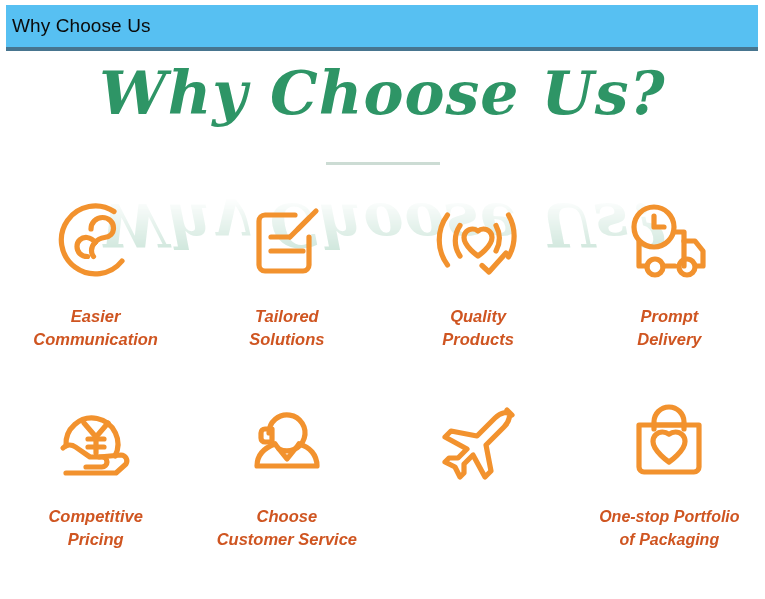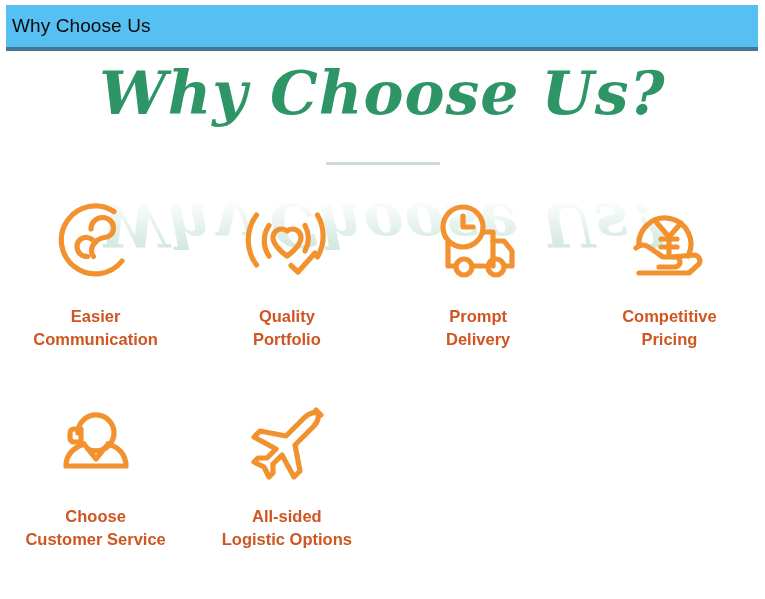--- a/index.html
+++ b/index.html
@@ -102,20 +102,21 @@
     left: 0;
     width: 765px;
     display: grid;
     grid-template-columns: repeat(4, 1fr);
     grid-row-gap: 44px;
   }
   .cell {
     display: flex;
     flex-direction: column;
     align-items: center;
+    font-style: italic;
   }
   .icon-wrap {
     width: 96px;
     height: 96px;
     display: flex;
     align-items: center;
     justify-content: center;
   }
   .icon-wrap svg { display: block; }
   .cell-label {
@@ -153,34 +154,47 @@
           <path d="M62 12.5 A34 34 0 1 0 70 62"></path>
           <path d="M35.5 57.5 c-6.5 0 -10.5 -4.5 -10.5 -10 c0 -5.5 4.5 -9.5 10 -9 c4 .4 6.5 2.6 8 5"></path>
           <path d="M43 43.5 c2.5 -3 5.5 -4.5 9.5 -5 c5 -.6 9 -4 9 -9.5 c0 -6 -5 -10.5 -11 -10.5 c-6.5 0 -11.5 5 -11.5 11.5"></path>
           <path d="M43 43.5 c-2.5 2.5 -3.5 5 -3.5 8 c0 2.5 .6 4.6 2 6"></path>
         </svg>
       </div>
       <div class="cell-label">Easier
 Communication</div>
     </div>
 
+    <div class="cell">
+      <div class="icon-wrap">
+        <svg width="88" height="88" viewBox="0 0 88 88" fill="none" stroke="#f2922e" stroke-width="5.2" stroke-linecap="round" stroke-linejoin="round">
+          <path d="M66 38 v28 a6 6 0 0 1 -6 6 H22 a6 6 0 0 1 -6 -6 V22 a6 6 0 0 1 6 -6 h30"></path>
+          <path d="M28 38 h18"></path>
+          <path d="M28 52 h32"></path>
+          <path d="M47 38 L73 12"></path>
+          <path d="M55 30 L66 19"></path>
+        </svg>
+      </div>
+      <div class="cell-label">Tailored
+Solutions</div>
+    </div>
 
     <div class="cell">
       <div class="icon-wrap">
         <svg width="88" height="88" viewBox="0 0 88 88" fill="none" stroke="#f2922e" stroke-width="5.2" stroke-linecap="round" stroke-linejoin="round">
           <path d="M13.5 16 A42 42 0 0 0 13.5 66"></path>
           <path d="M26 26.5 A27 27 0 0 0 26 57"></path>
           <path d="M74.5 16 A42 42 0 0 1 74.5 58"></path>
           <path d="M62 26.5 A27 27 0 0 1 62 52"></path>
           <path d="M44 57 C44 57 30 47.5 30 38.5 c0 -5 4 -8.5 8.5 -8.5 c3.2 0 5.5 2 5.5 2 s2.3 -2 5.5 -2 c4.5 0 8.5 3.5 8.5 8.5 C58 47.5 44 57 44 57 Z"></path>
           <path d="M48 66.5 L55 73 L72 54"></path>
         </svg>
       </div>
       <div class="cell-label">Quality
-Portfolio</div>
+Products</div>
     </div>
 
     <div class="cell">
       <div class="icon-wrap">
         <svg width="88" height="88" viewBox="0 0 88 88" fill="none" stroke="#f2922e" stroke-width="5.2" stroke-linecap="round" stroke-linejoin="round">
           <circle cx="29" cy="28" r="20"></circle>
           <path d="M29 17 v11 h10"></path>
           <path d="M14 43 v24 h8"></path>
           <path d="M38 67 h12"></path>
           <path d="M49 33 h10 v34"></path>
@@ -219,19 +233,29 @@
       <div class="cell-label">Choose
 Customer Service</div>
     </div>
 
     <div class="cell">
       <div class="icon-wrap">
         <svg width="88" height="88" viewBox="0 0 88 88" fill="none" stroke="#f2922e" stroke-width="5.2" stroke-linecap="round" stroke-linejoin="round">
           <path d="M73 11 c4 4 3 11 -3 17 L52 46 l5 26 l-6 6 l-12 -22 l-9 9 l0 9 l-4 4 l-5 -10 l-10 -5 l4 -4 l9 0 l9 -9 l-22 -12 l6 -6 l26 5 l18 -18 c6 -6 13 -7 17 -3 z"></path>
         </svg>
       </div>
-      <div class="cell-label">All-sided
-Logistic Options</div>
-    </div>
-
+    </div>
+
+    <div class="cell">
+      <div class="icon-wrap">
+        <svg width="88" height="88" viewBox="0 0 88 88" fill="none" stroke="#f2922e" stroke-width="5.2" stroke-linecap="round" stroke-linejoin="round">
+          <path d="M14 26 h60 v42 a5 5 0 0 1 -5 5 H19 a5 5 0 0 1 -5 -5 z"></path>
+          <path d="M29 30 V23 a15 15 0 0 1 30 0 v7"></path>
+          <path d="M31 26 h26"></path>
+          <path d="M44 63 C44 63 28 52 28 42.5 c0 -5.5 4.4 -9.5 9.5 -9.5 c3.6 0 6.5 2.2 6.5 2.2 s2.9 -2.2 6.5 -2.2 c5.1 0 9.5 4 9.5 9.5 C60 52 44 63 44 63 Z"></path>
+        </svg>
+      </div>
+      <div class="cell-label wide">One-stop Portfolio
+of Packaging</div>
+    </div>
 
   </div>
 </div>
 
 </body></html>

